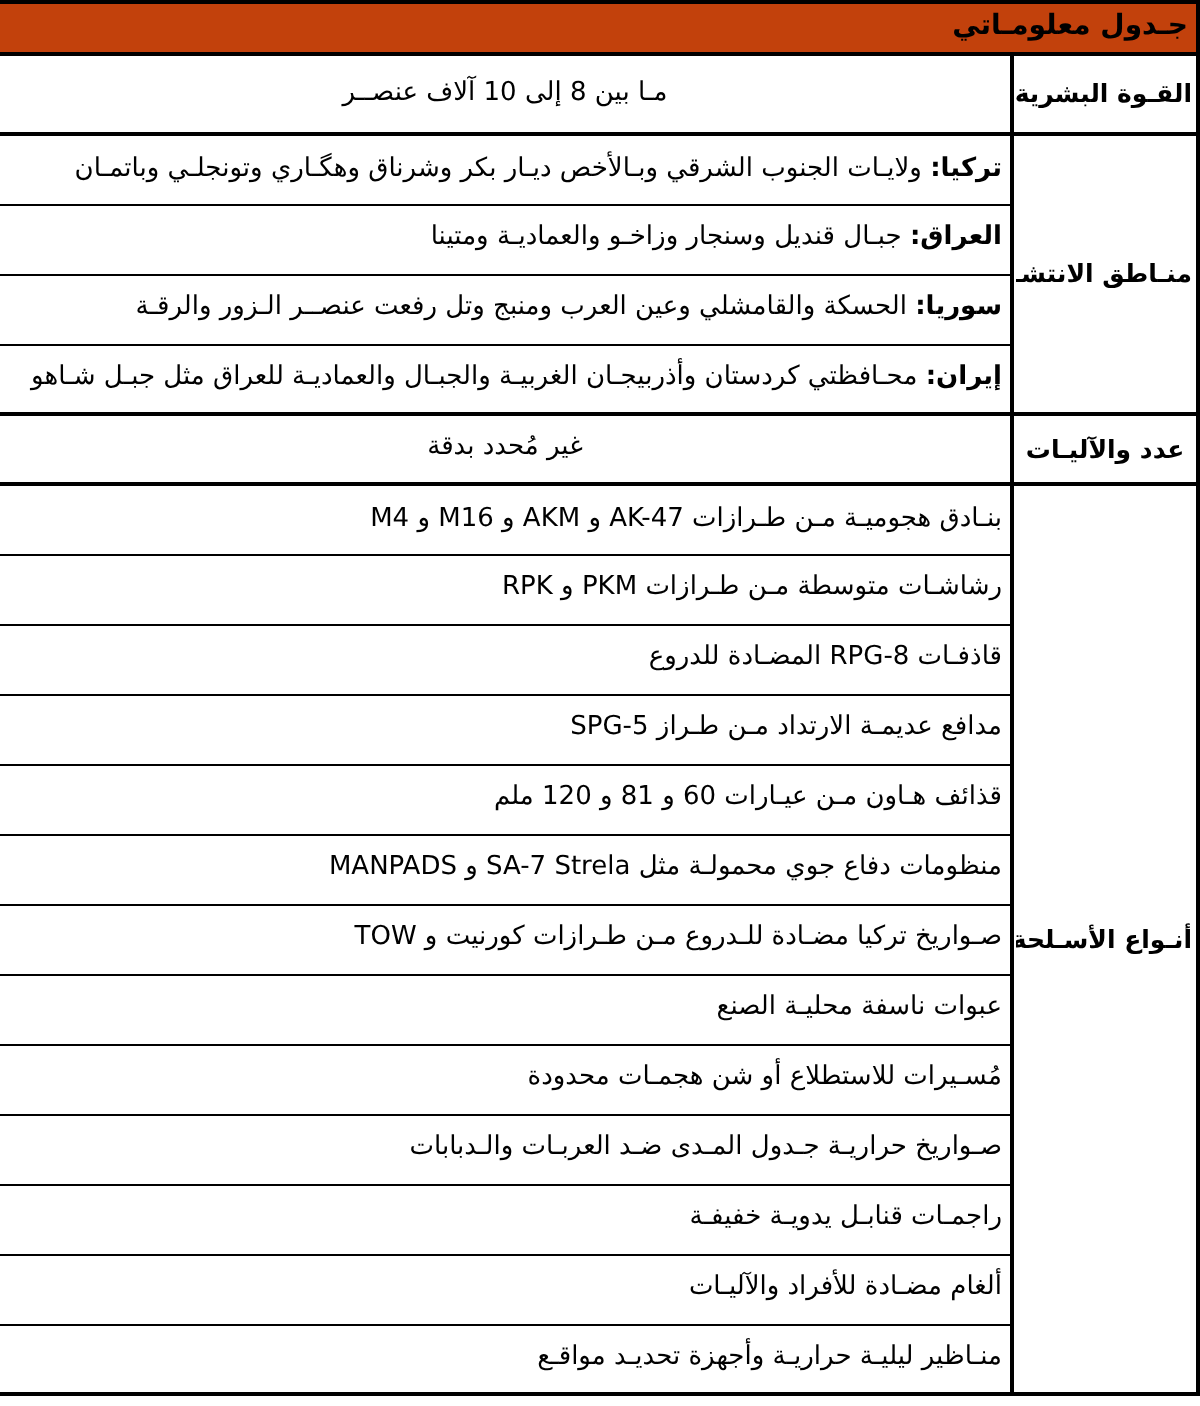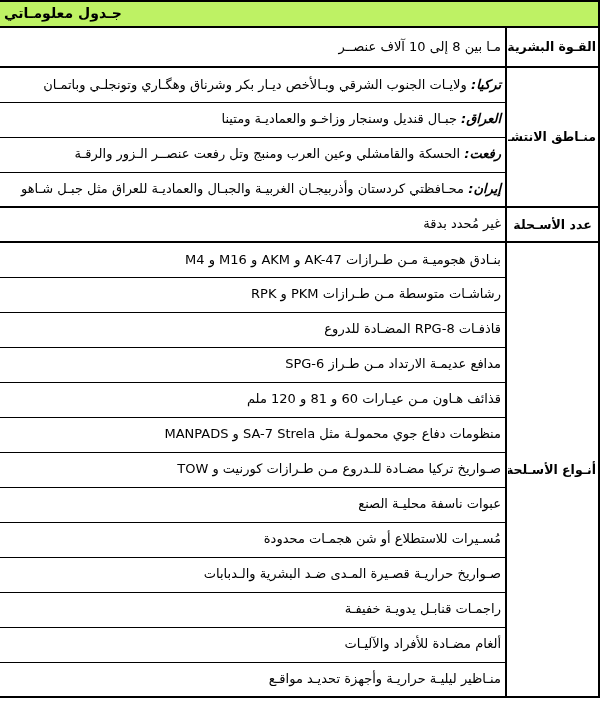--- a/index.html
+++ b/index.html
@@ -23,39 +23,39 @@
     vertical-align: middle;
     padding: 0 4px;
     font-size: 13px;
     line-height: 1.25;
     overflow: hidden;
   }
   tr.r-title  { height: 26px; }
   tr.r-first  { height: 40px; }
   tr.r-std    { height: 35px; }
   td.title-cell {
-    background: #bef264;
-    text-align: left;
+    background: #c2410c;
+    text-align: right;
     font-weight: bold;
     font-size: 14px;
     border-bottom: 2px solid #000000;
   }
   td.cat {
     border-left: 2px solid #000000; 
     text-align: center;
     font-weight: bold;
     font-size: 12.5px;
     white-space: nowrap;
     padding: 0 2px;
     border-radius: 16px;
   }
   td.detail       { text-align: right; }
-  td.detail.center{ text-align: right; margin-left: 44px; }
+  td.detail.center{ text-align: center; margin-left: 44px; }
   td.sec-end      { border-bottom: 2px solid #000000; }
-  .bold           { font-weight: bold; font-style: italic; }
+  .bold           { font-weight: bold; }
 </style>
 </head>
 <body>
 
 <table class="info-table">
   <colgroup>
     <col class="cat-col">
     <col class="detail-col">
   </colgroup>
   <tbody>
@@ -77,66 +77,66 @@
       </td>
     </tr>
     <tr class="r-std">
       <td class="detail">
         <span class="bold">العراق:</span>
         <span>جبـال قنديل وسنجار وزاخـو والعماديـة ومتينا</span>
       </td>
     </tr>
     <tr class="r-std">
       <td class="detail">
-        <span class="bold">رفعت:</span>
+        <span class="bold">سوريا:</span>
         <span>الحسكة والقامشلي وعين العرب ومنبج وتل رفعت عنصــر الـزور والرقـة</span>
       </td>
     </tr>
     <tr class="r-std">
       <td class="detail sec-end">
         <span class="bold">إيران:</span>
         <span>محـافظتي كردستان وأذربيجـان الغربيـة والجبـال والعماديـة للعراق مثل جبـل شـاهو</span>
       </td>
     </tr>
 
     <tr class="r-std">
-      <td class="cat sec-end">عدد الأسـحلة</td>
+      <td class="cat sec-end">عدد والآليـات</td>
       <td class="detail center sec-end">غير مُحدد بدقة</td>
     </tr>
 
     <tr class="r-std">
       <td class="cat" rowspan="13">أنـواع الأسـلحة</td>
       <td class="detail">بنـادق هجوميـة مـن طـرازات AK-47 و AKM و M16 و M4</td>
     </tr>
     <tr class="r-std">
       <td class="detail">رشاشـات متوسطة مـن طـرازات PKM و RPK</td>
     </tr>
     <tr class="r-std">
       <td class="detail">قاذفـات RPG-8 المضـادة للدروع</td>
     </tr>
     <tr class="r-std">
-      <td class="detail">مدافع عديمـة الارتداد مـن طـراز SPG-6</td>
+      <td class="detail">مدافع عديمـة الارتداد مـن طـراز SPG-5</td>
     </tr>
     <tr class="r-std">
       <td class="detail">قذائف هـاون مـن عيـارات 60 و 81 و 120 ملم</td>
     </tr>
     <tr class="r-std">
       <td class="detail">منظومات دفاع جوي محمولـة مثل SA-7 Strela و MANPADS</td>
     </tr>
     <tr class="r-std">
       <td class="detail">صـواريخ تركيا مضـادة للـدروع مـن طـرازات كورنيت و TOW</td>
     </tr>
     <tr class="r-std">
       <td class="detail">عبوات ناسفة محليـة الصنع</td>
     </tr>
     <tr class="r-std">
       <td class="detail">مُسـيرات للاستطلاع أو شن هجمـات محدودة</td>
     </tr>
     <tr class="r-std">
-      <td class="detail">صـواريخ حراريـة قصـيرة المـدى ضـد البشرية والـدبابات</td>
+      <td class="detail">صـواريخ حراريـة جـدول المـدى ضـد العربـات والـدبابات</td>
     </tr>
     <tr class="r-std">
       <td class="detail">راجمـات قنابـل يدويـة خفيفـة</td>
     </tr>
     <tr class="r-std">
       <td class="detail">ألغام مضـادة للأفراد والآليـات</td>
     </tr>
     <tr class="r-std">
       <td class="detail">منـاظير ليليـة حراريـة وأجهزة تحديـد مواقـع</td>
     </tr>

